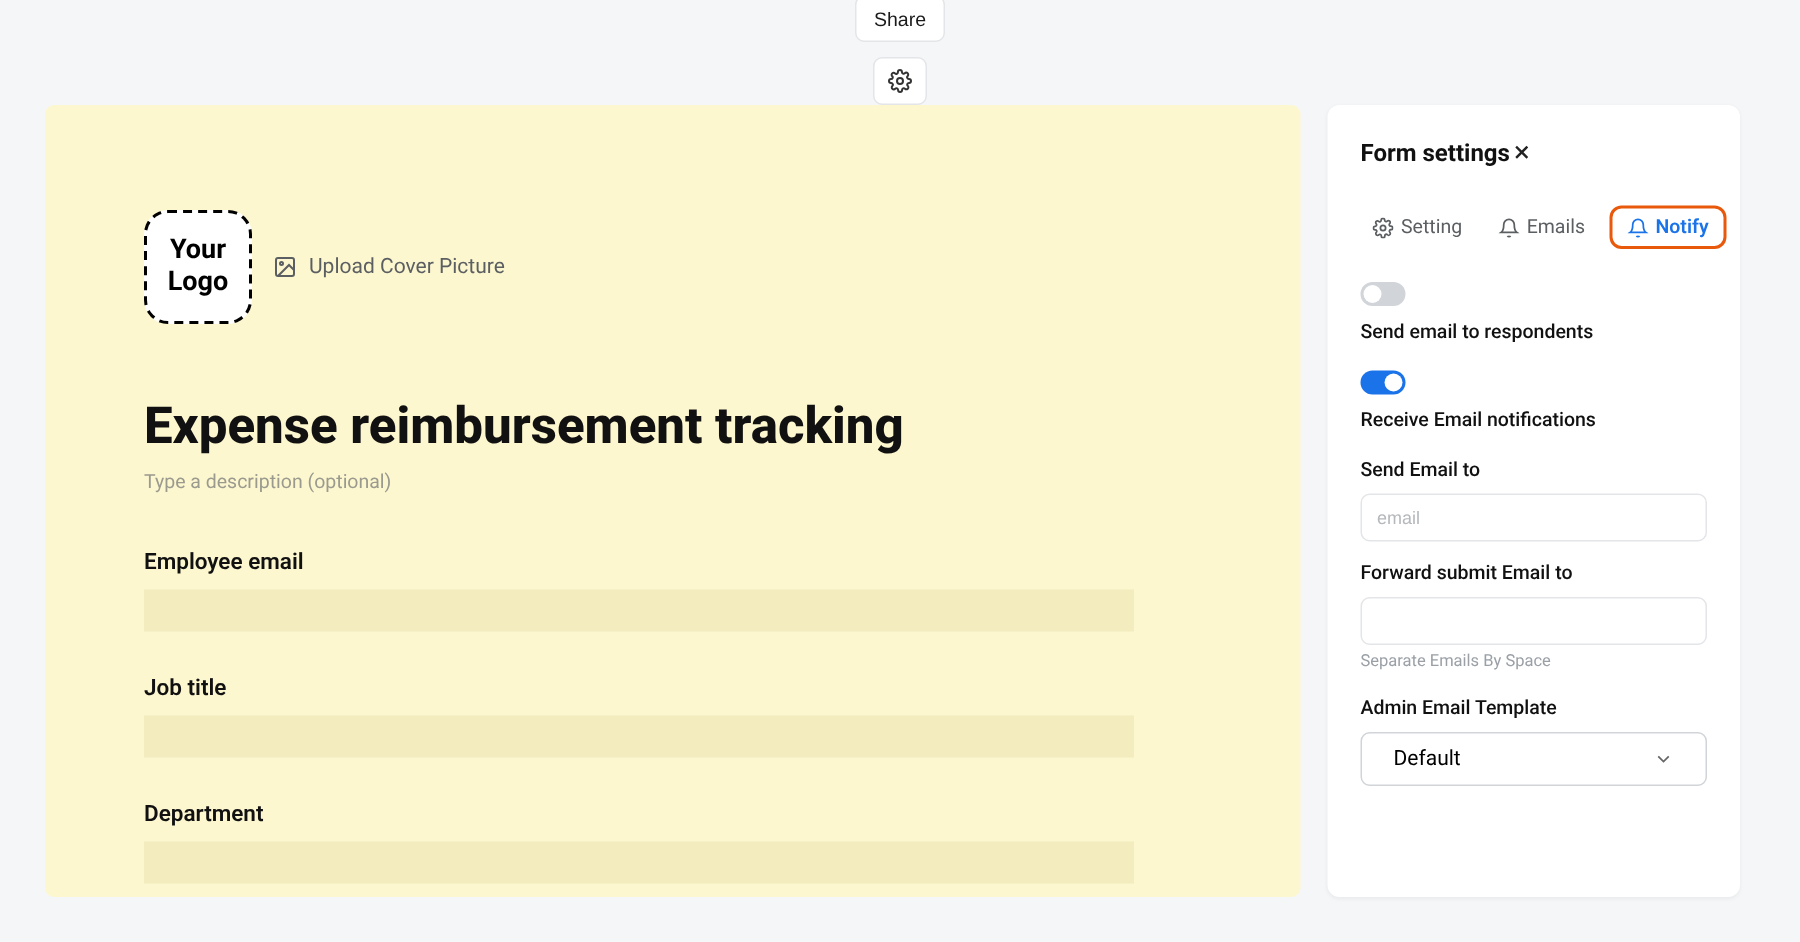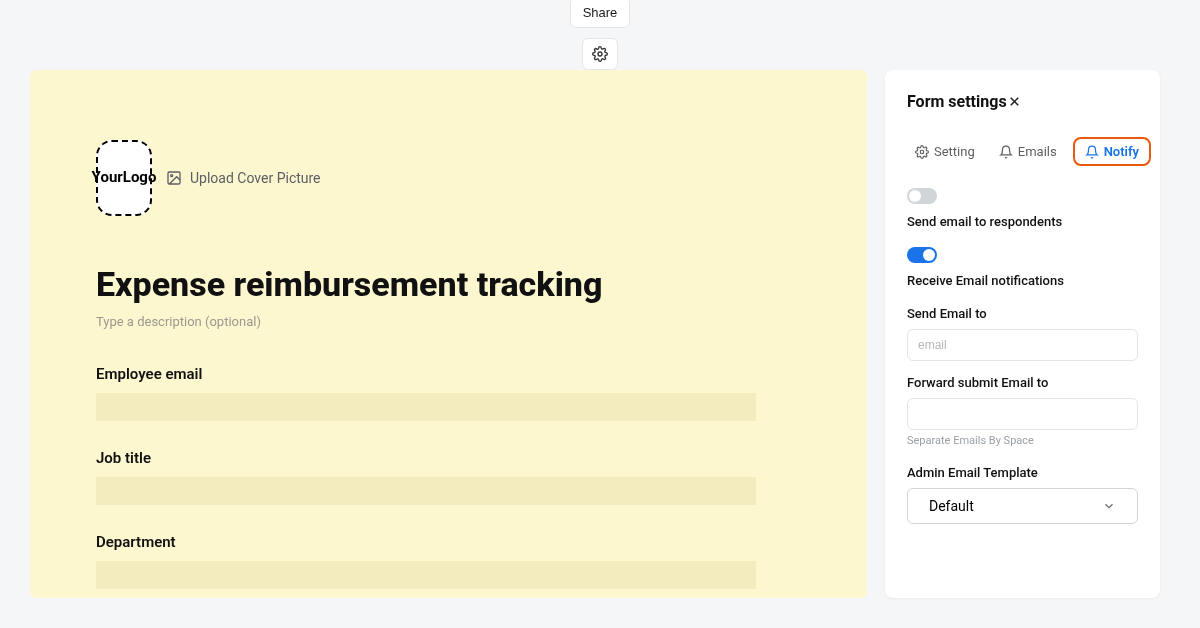--- a/index.html
+++ b/index.html
@@ -48,30 +48,30 @@
     overflow: hidden;
   }
   .logo-row {
     display: flex;
     align-items: center;
     gap: 14px;
     margin-bottom: 48px;
     margin-left: 32px;
   }
   .logo-box {
-    width: 56px;
+    width: 72px;
     height: 76px;
     border: 2px dashed #000;
     border-radius: 16px;
     display: flex;
-    flex-direction: row;
+    flex-direction: column;
     align-items: center;
     justify-content: center;
     font-weight: 700;
-    font-size: 15px;
+    font-size: 18px;
     line-height: 1.15;
     background: #fff;
   }
   .upload-cover {
     display: flex;
     align-items: center;
     gap: 8px;
     color: #5c5f62;
     font-size: 14px;
     cursor: pointer;

